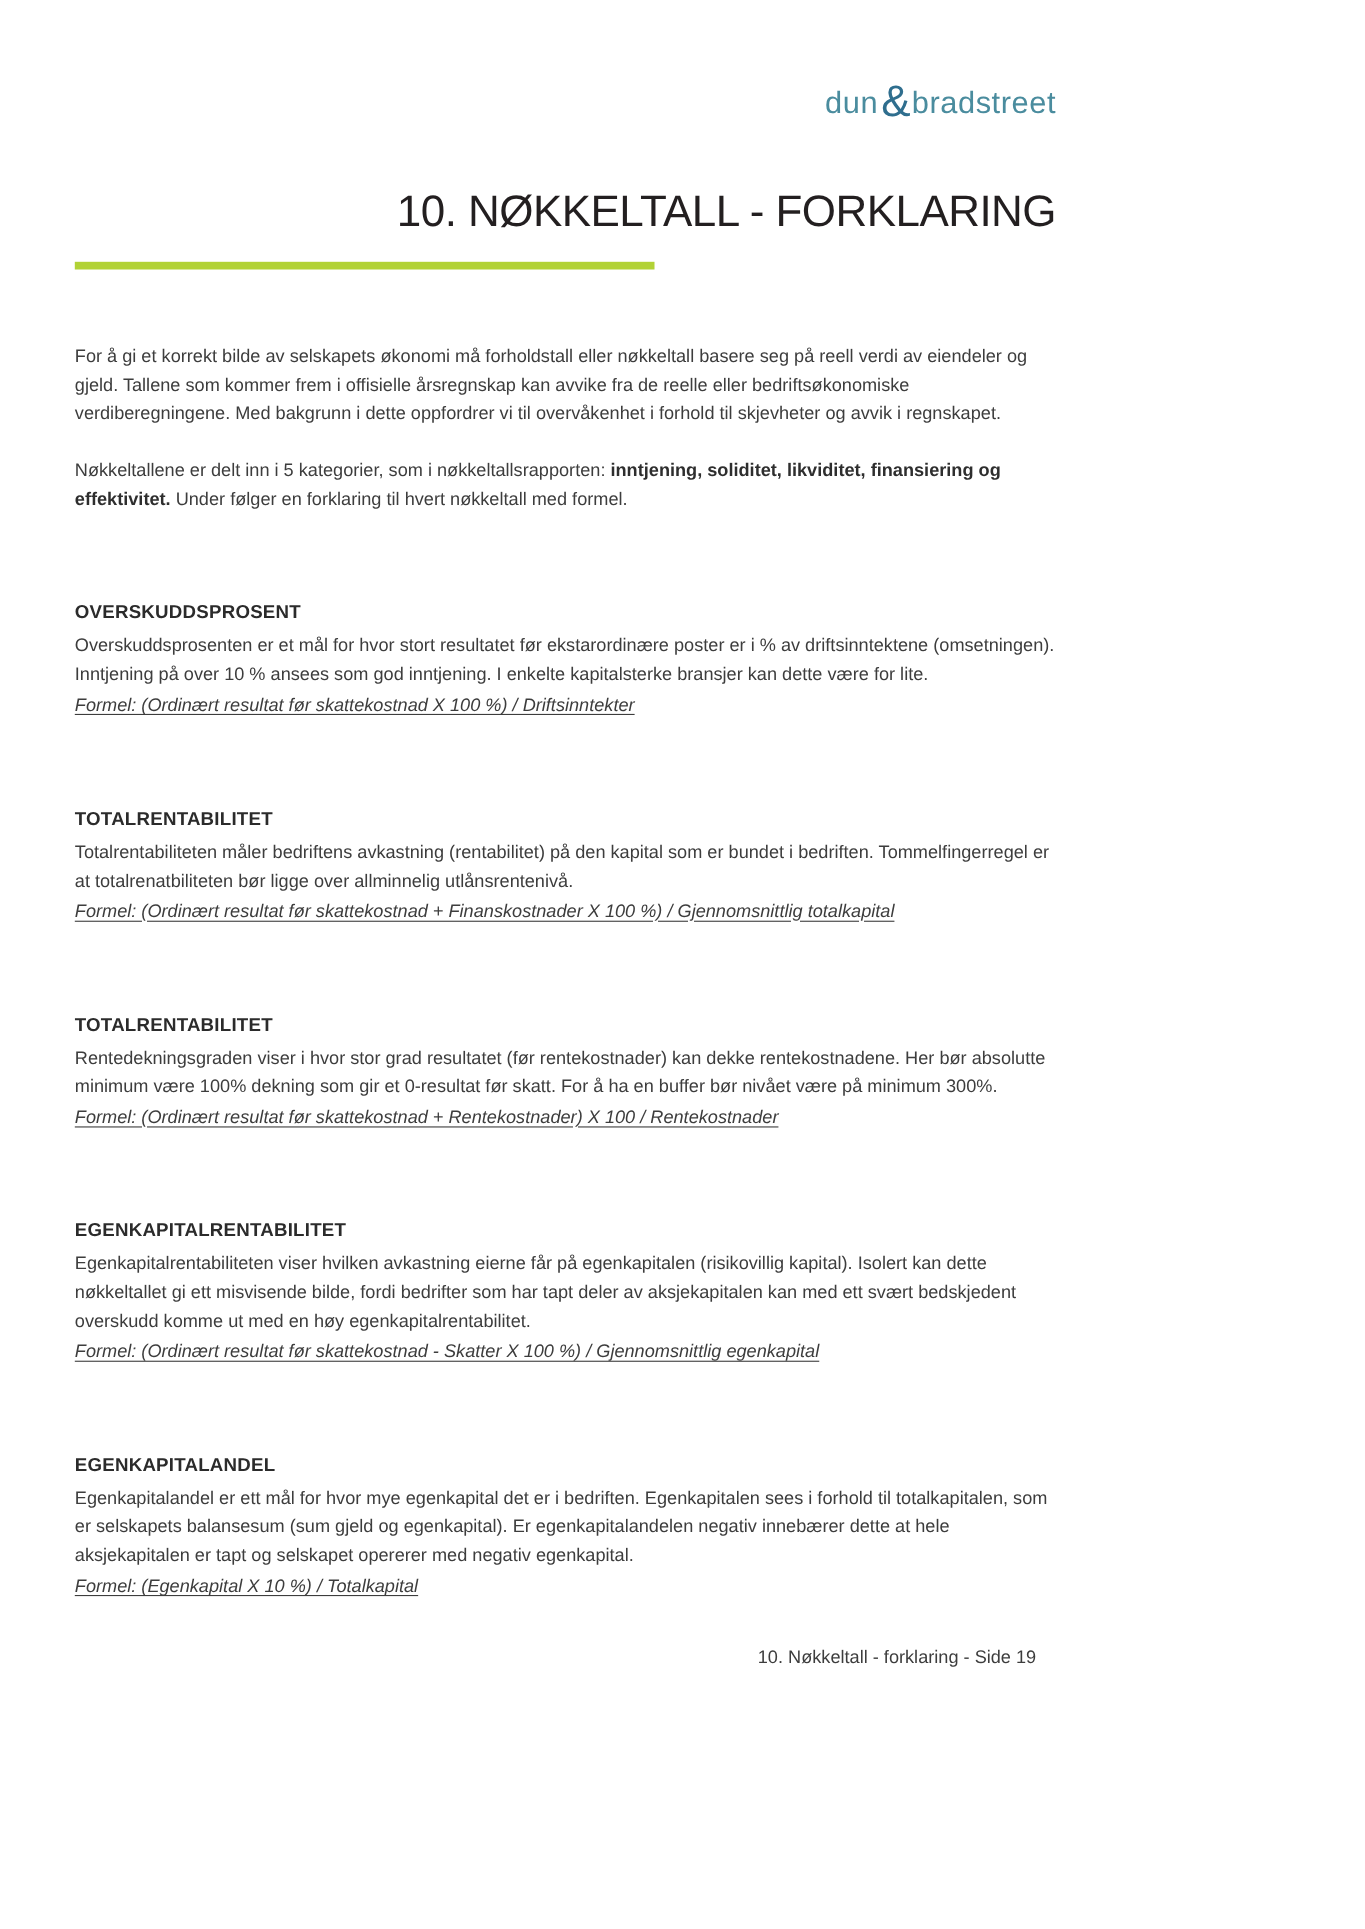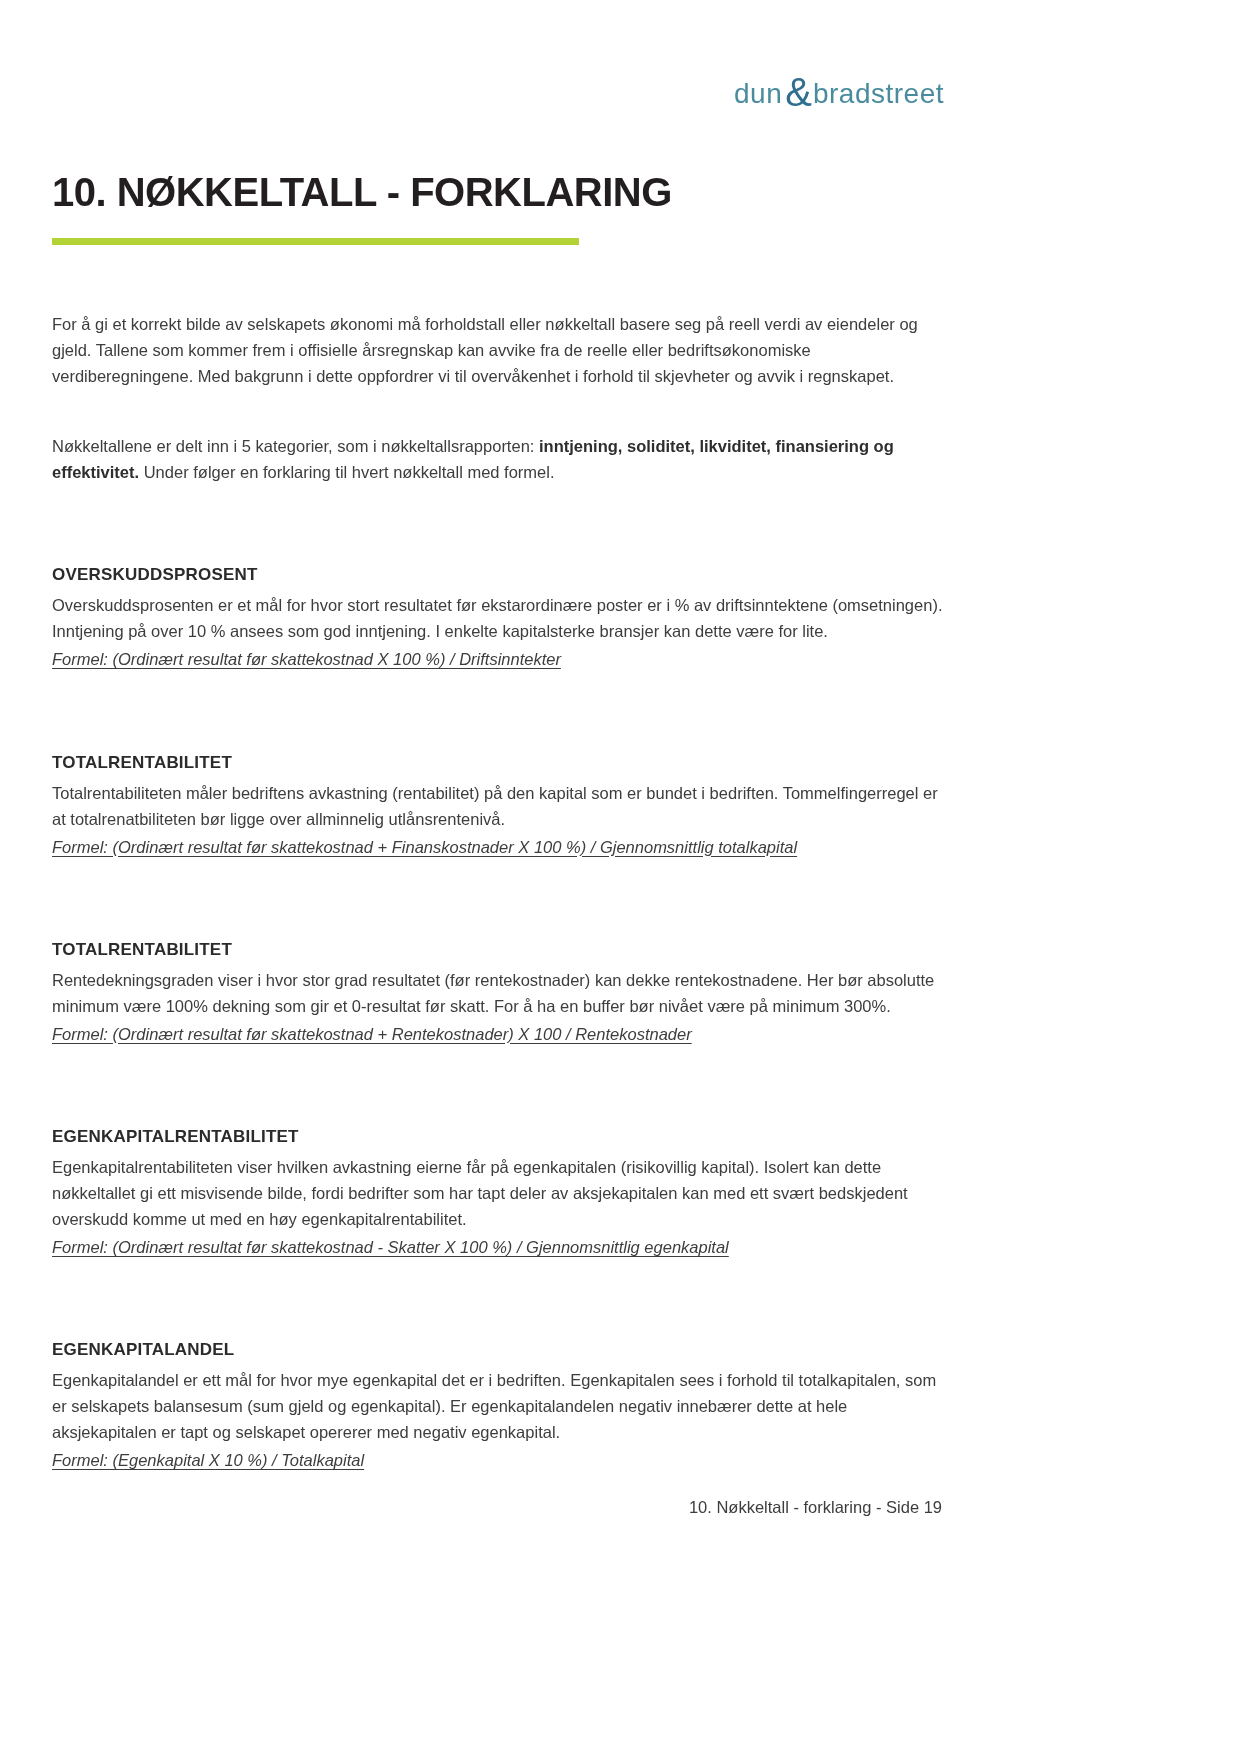--- a/index.html
+++ b/index.html
@@ -8,21 +8,21 @@
     background: #ffffff;
   }
   .page {
     position: relative;
     width: 1241px;
     height: 1754px;
     background: #ffffff;
     font-family: "Liberation Sans", sans-serif;
     color: #3d3d3d;
     box-sizing: border-box;
-    padding: 0 52px;
+    padding: 0 68px;
     overflow: hidden;
   }
   .content {
     width: 892px;
   }
   
   .logo-row {
     display: flex;
     justify-content: flex-end;
     padding-top: 72px;
@@ -42,39 +42,40 @@
   .logo .logo-amp {
     font-size: 40px;
     font-weight: 400;
     color: #2f6e8e;
     margin: 0 1px 4px 3px;
   }
   
   .page-title {
     margin: 54px 0 0 0;
     font-size: 40px;
-    font-weight: 700;
+    font-weight: 400;
     letter-spacing: -0.5px;
     color: #231f20;
     line-height: 1.1;
+    text-align: right;
   }
   .accent-bar {
     margin-top: 24px;
     width: 527px;
     height: 7px;
     background: #b2d235;
   }
   
   .intro-p1 {
     margin: 66px 0 0 0;
     font-size: 16.5px;
     line-height: 1.58;
   }
   .intro-p2 {
-    margin: 44px 0 0 0;
+    margin: 26px 0 0 0;
     font-size: 16.5px;
     line-height: 1.58;
   }
   .intro-p2 b {
     color: #2e2e2e;
   }
   .section {
     margin-top: 80px;
   }
   .section-heading {

